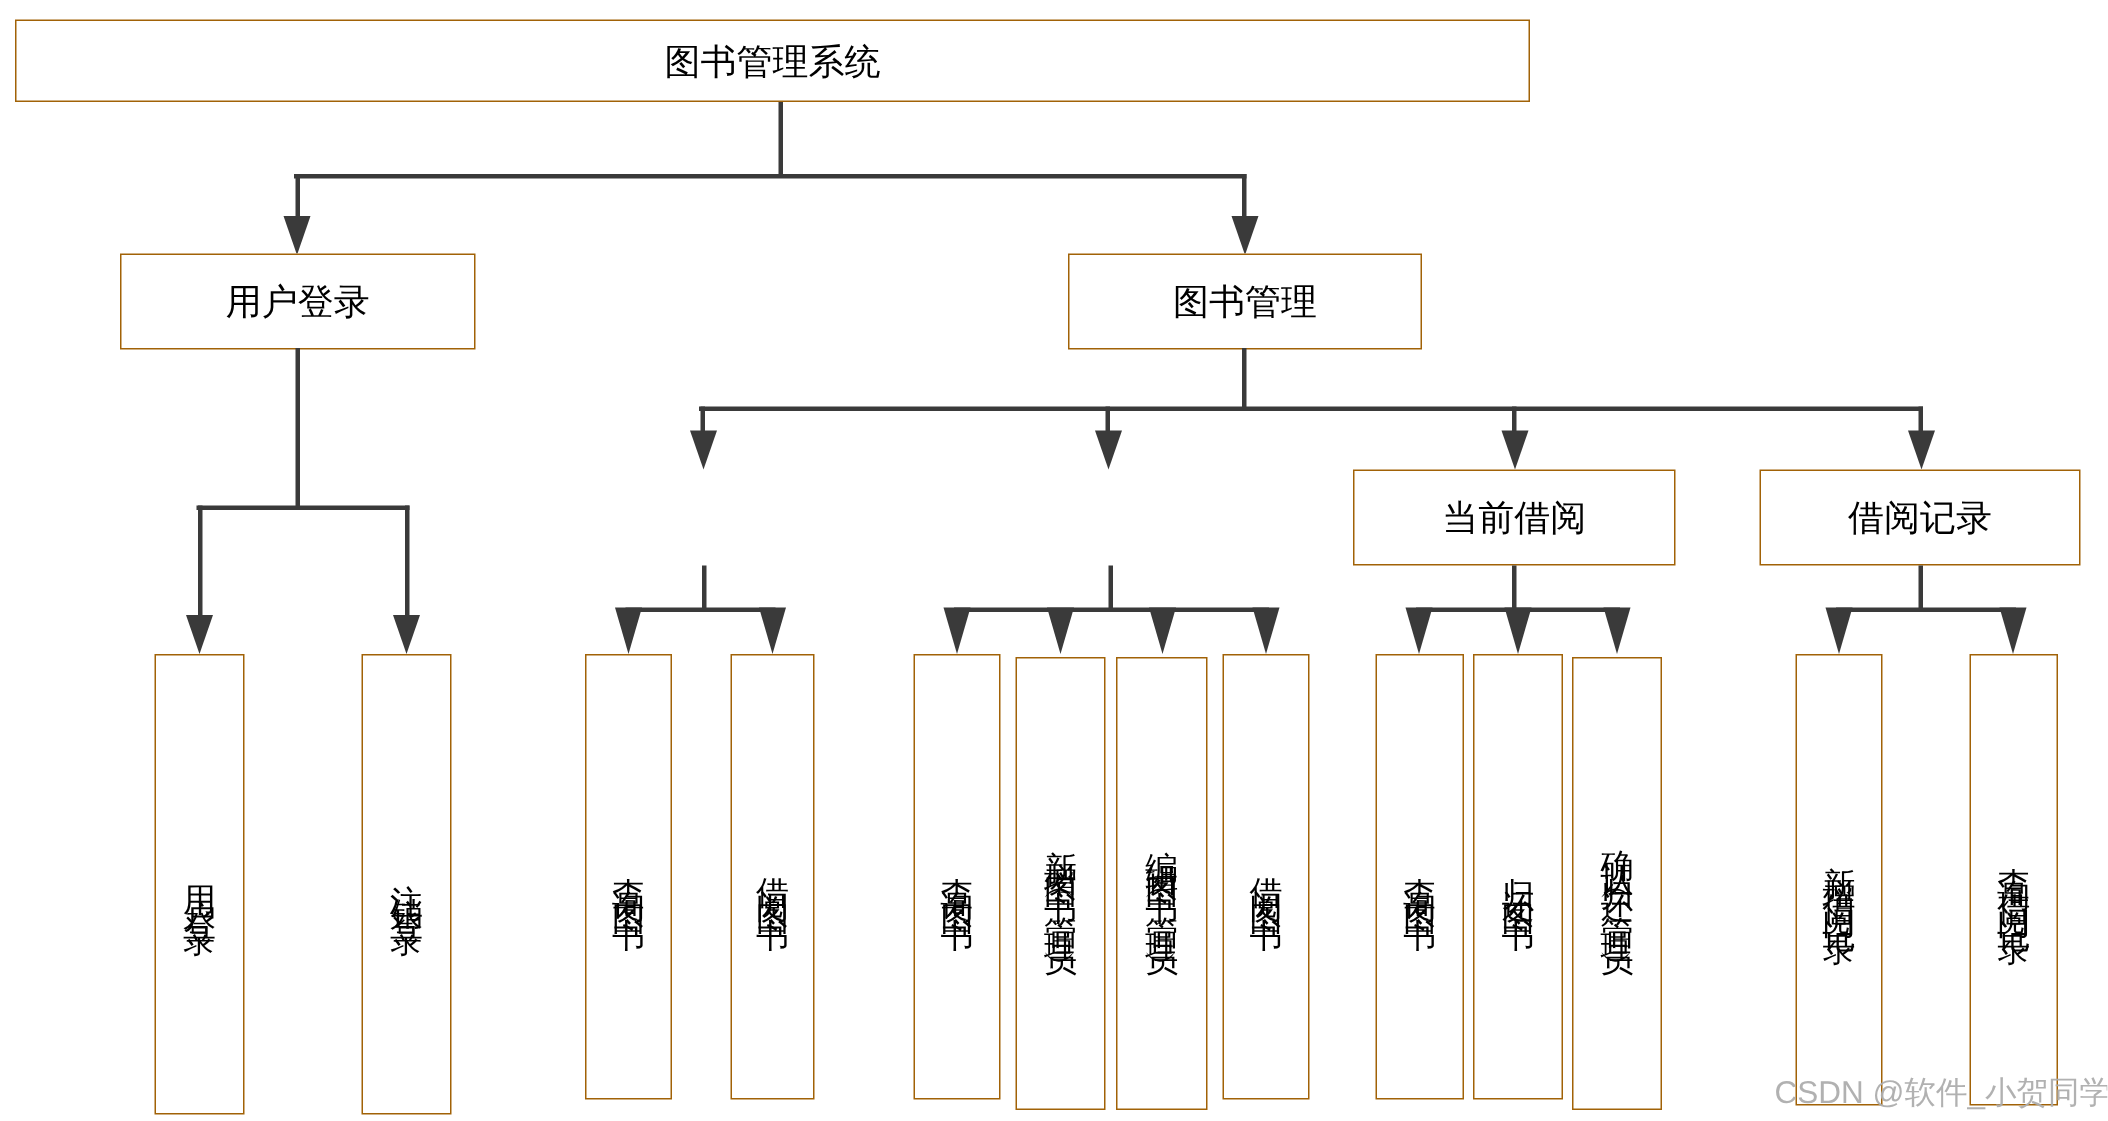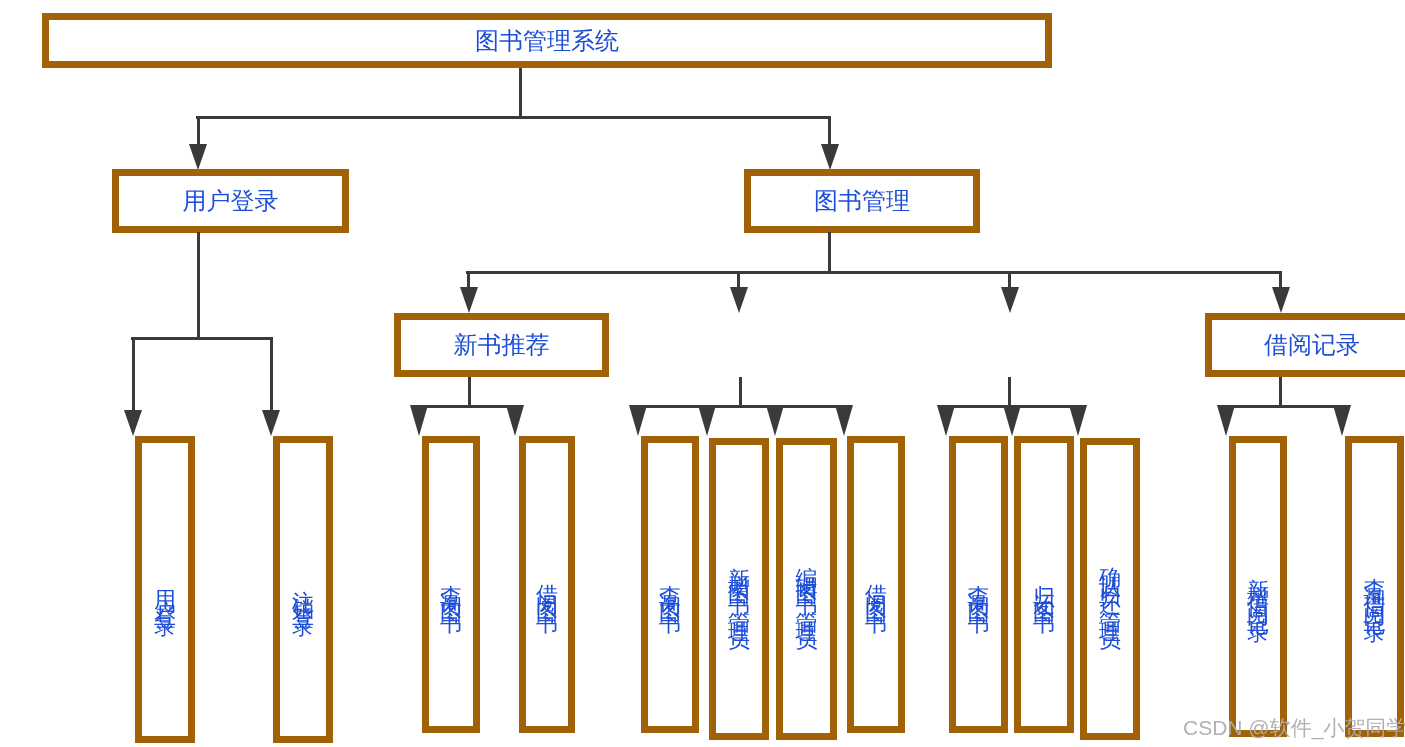--- a/index.html
+++ b/index.html
@@ -7,29 +7,28 @@
   .canvas {
     position: relative;
     width: 1405px;
     height: 747px;
     background: #ffffff;
     font-family: "Liberation Sans", sans-serif;
     overflow: hidden;
   }
   .node {
     position: absolute;
-    border: 7px solid #a16207;
+    border: 1px solid #a16207;
     background: #ffffff;
     display: flex;
     align-items: center;
     justify-content: center;
-    color: #1d4ed8;
+    color: #000000;
     font-size: 24px;
     white-space: nowrap;
-    margin-left: 32px;
   }
   .leaf {
     writing-mode: vertical-rl;
     text-orientation: mixed;
     font-size: 22px;
     letter-spacing: 9px;
     white-space: normal;
   }
   .vl { position: absolute; width: 3px; background: #3a3a3a; }
   .hl { position: absolute; height: 3px; background: #3a3a3a; }
@@ -78,21 +77,21 @@
   <div class="hl" style="left:466px; top:271px; width:816px;"></div>
   <div class="vl" style="left:467px; top:271px; height:20px;"></div>
   <div class="vl" style="left:737px; top:271px; height:20px;"></div>
   <div class="vl" style="left:1008px; top:271px; height:20px;"></div>
   <div class="vl" style="left:1279px; top:271px; height:20px;"></div>
   <div class="ah" style="left:460px; top:287px;"></div>
   <div class="ah" style="left:730px; top:287px;"></div>
   <div class="ah" style="left:1001px; top:287px;"></div>
   <div class="ah" style="left:1272px; top:287px;"></div>
 
-  <div class="node" style="left:362px; top:313px; width:215px; height:64px;">新书推荐</div>
+  <div class="node" style="left:902px; top:313px; width:215px; height:64px;">当前借阅</div>
   <div class="node" style="left:1173px; top:313px; width:214px; height:64px;">借阅记录</div>
 
   <div class="vl" style="left:468px; top:377px; height:31px;"></div>
   <div class="hl" style="left:417px; top:405px; width:100px;"></div>
   <div class="ah ah2" style="left:410px; top:405px;"></div>
   <div class="ah ah2" style="left:506px; top:405px;"></div>
 
   <div class="vl" style="left:739px; top:377px; height:31px;"></div>
   <div class="hl" style="left:636px; top:405px; width:210px;"></div>
   <div class="ah ah2" style="left:629px; top:405px;"></div>

